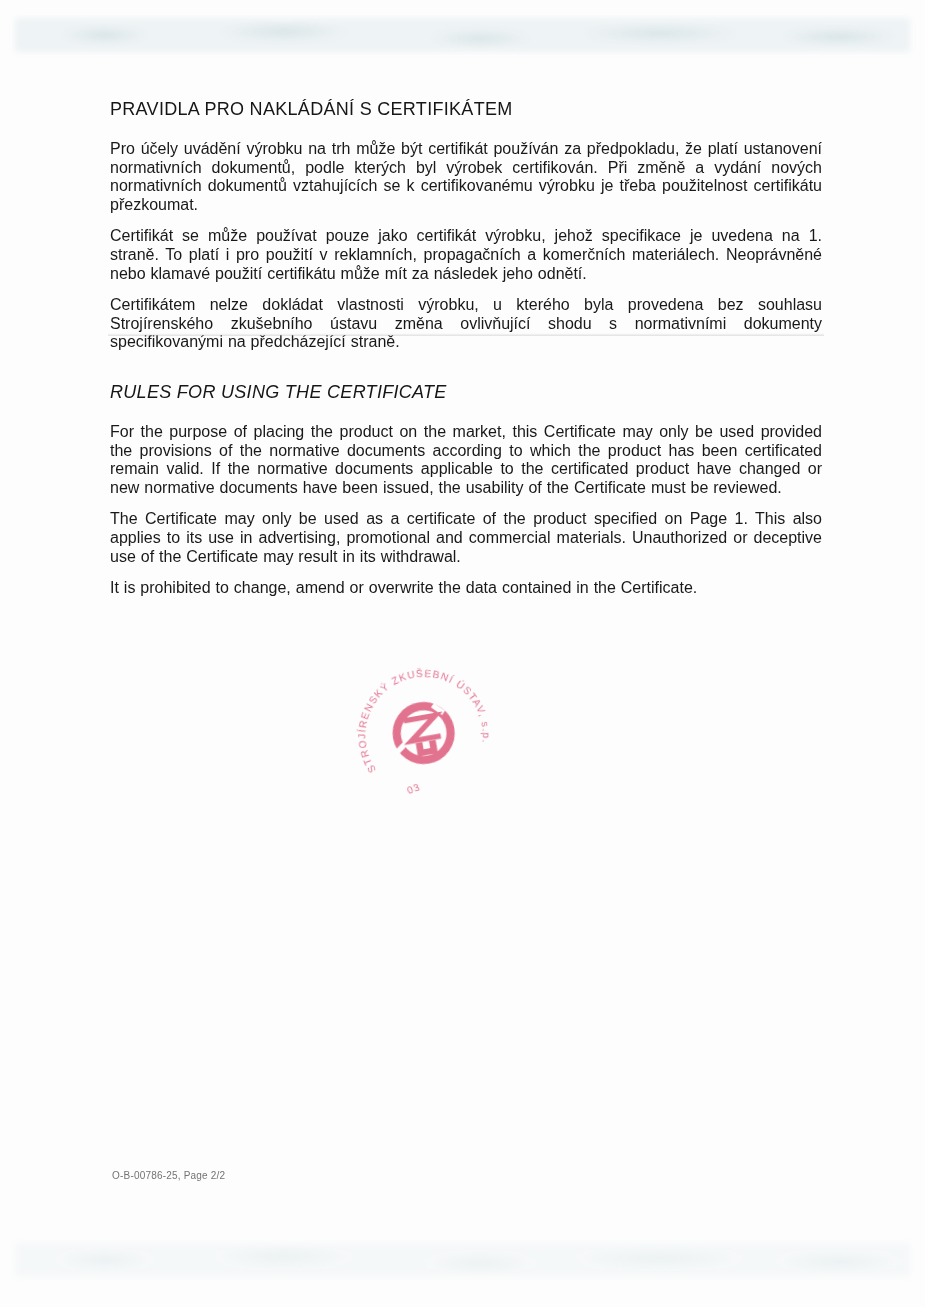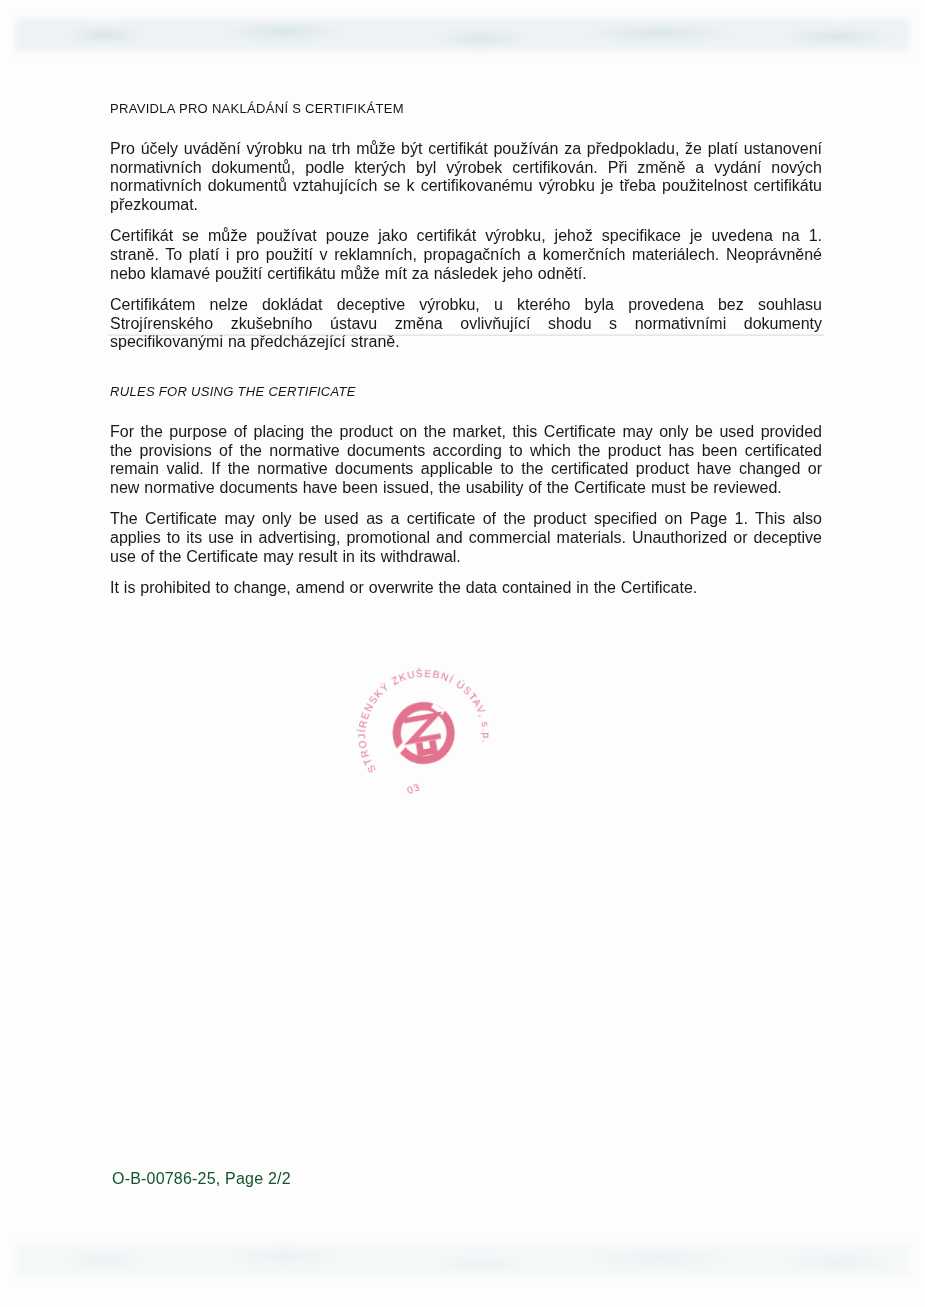--- a/index.html
+++ b/index.html
@@ -26,21 +26,21 @@
       linear-gradient(to bottom, rgba(205,221,226,.35), rgba(205,221,226,.35));
     filter: blur(3px);
   }
   .scan-band.top { top:18px; opacity:.9; }
   .scan-band.bottom { top:1243px; opacity:.45; }
 
   .content {
     position:absolute; left:110px; top:100px; width:712px;
   }
   .doc-heading {
-    font-size:13px; font-weight:400; line-height:18px;
+    font-size:18px; font-weight:400; line-height:18px;
     letter-spacing:.3px; color:#161616;
     margin:0 0 22px 0;
   }
   .doc-heading.italic { font-style:italic; }
   .content p {
     font-size:16px; line-height:18.6px; text-align:justify;
     color:#191919; margin:0 0 13px 0;
     word-spacing:.5px;
   }
   .section-en { margin-top:31px; }
@@ -69,38 +69,38 @@
     font-size:10.5px; letter-spacing:1px;
     fill:var(--ink);
   }
   .stamp .logo-ring { fill:none; stroke:var(--ink); stroke-width:8.5px; }
   .stamp .zglyph { fill:none; stroke:var(--ink); stroke-width:5.6px; }
   .stamp .uglyph { fill:var(--ink); }
   .stamp .gapline { stroke:#fff; stroke-width:5.5px; }
 
   .footer-ref {
     position:absolute; left:112px; top:1170px;
-    font-size:16px; color:#14532d; letter-spacing:.2px;
+    font-size:10px; color:#737373; letter-spacing:.2px;
   }
 </style>
 </head>
 <body>
 
 <div class="sheet">
 
   <div class="scan-band top"></div>
   <div class="scan-band bottom"></div>
 
   <div class="content">
 
     <div class="section-cz">
       <h1 class="doc-heading">PRAVIDLA PRO NAKLÁDÁNÍ S CERTIFIKÁTEM</h1>
       <p>Pro účely uvádění výrobku na trh může být certifikát používán za předpokladu, že platí ustanovení normativních dokumentů, podle kterých byl výrobek certifikován. Při změně a vydání nových normativních dokumentů vztahujících se k certifikovanému výrobku je třeba použitelnost certifikátu přezkoumat.</p>
       <p>Certifikát se může používat pouze jako certifikát výrobku, jehož specifikace je uvedena na 1. straně. To platí i pro použití v reklamních, propagačních a komerčních materiálech. Neoprávněné nebo klamavé použití certifikátu může mít za následek jeho odnětí.</p>
-      <p>Certifikátem nelze dokládat deceptive výrobku, u kterého byla provedena bez souhlasu Strojírenského zkušebního ústavu změna ovlivňující shodu s normativními dokumenty specifikovanými na předcházející straně.</p>
+      <p>Certifikátem nelze dokládat vlastnosti výrobku, u kterého byla provedena bez souhlasu Strojírenského zkušebního ústavu změna ovlivňující shodu s normativními dokumenty specifikovanými na předcházející straně.</p>
     </div>
 
     <div class="section-en">
       <h2 class="doc-heading italic">RULES FOR USING THE CERTIFICATE</h2>
       <p>For the purpose of placing the product on the market, this Certificate may only be used provided the provisions of the normative documents according to which the product has been certificated remain valid. If the normative documents applicable to the certificated product have changed or new normative documents have been issued, the usability of the Certificate must be reviewed.</p>
       <p>The Certificate may only be used as a certificate of the product specified on Page 1. This also applies to its use in advertising, promotional and commercial materials. Unauthorized or deceptive use of the Certificate may result in its withdrawal.</p>
       <p>It is prohibited to change, amend or overwrite the data contained in the Certificate.</p>
     </div>
 
   </div>

